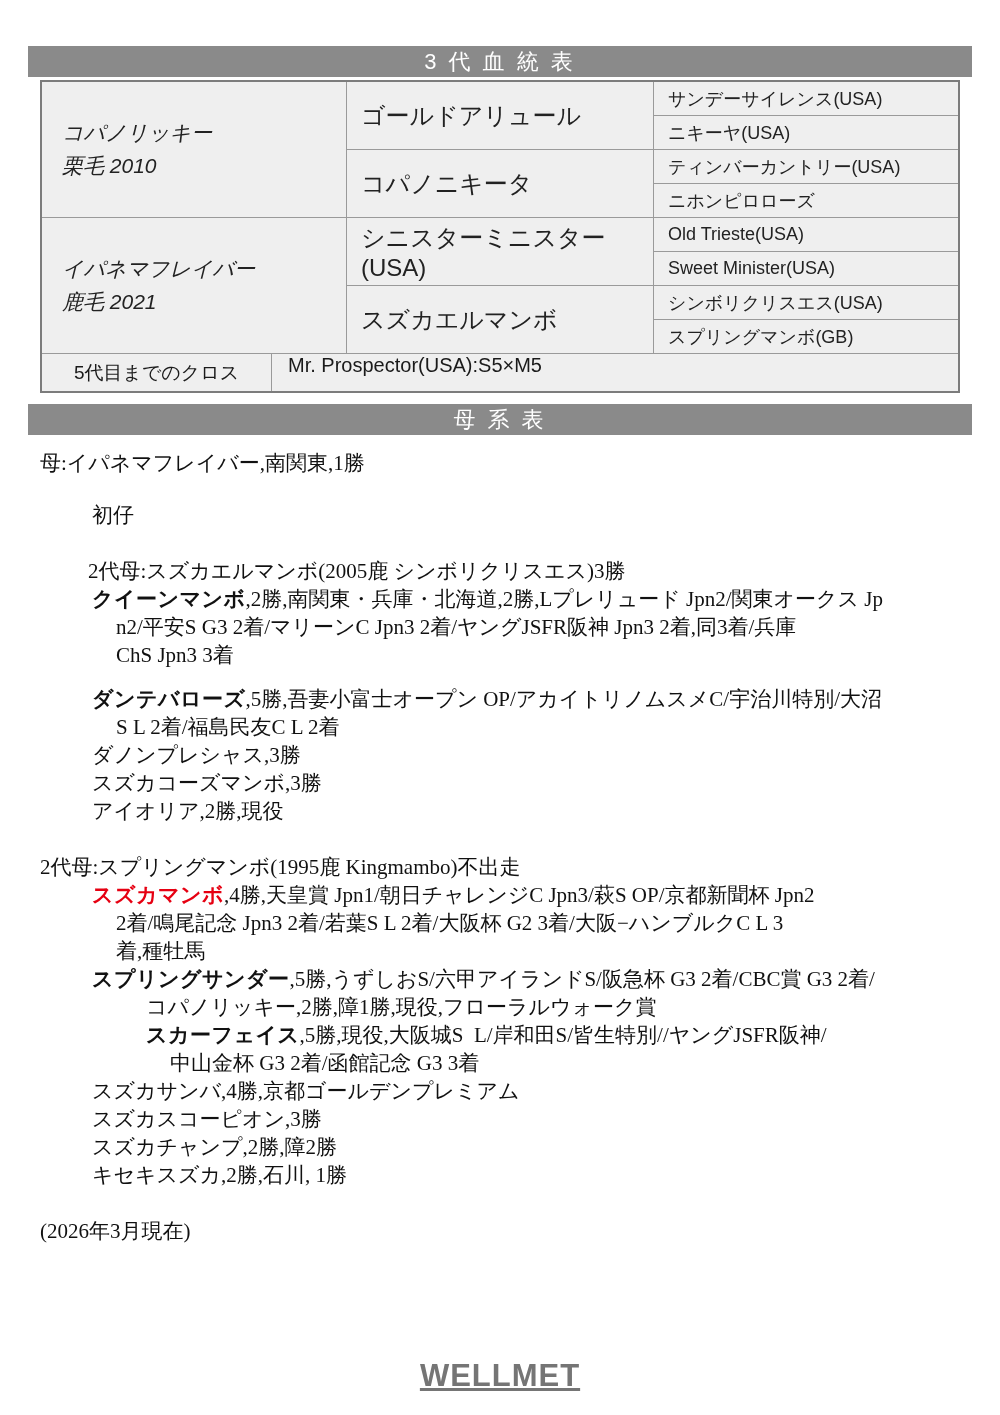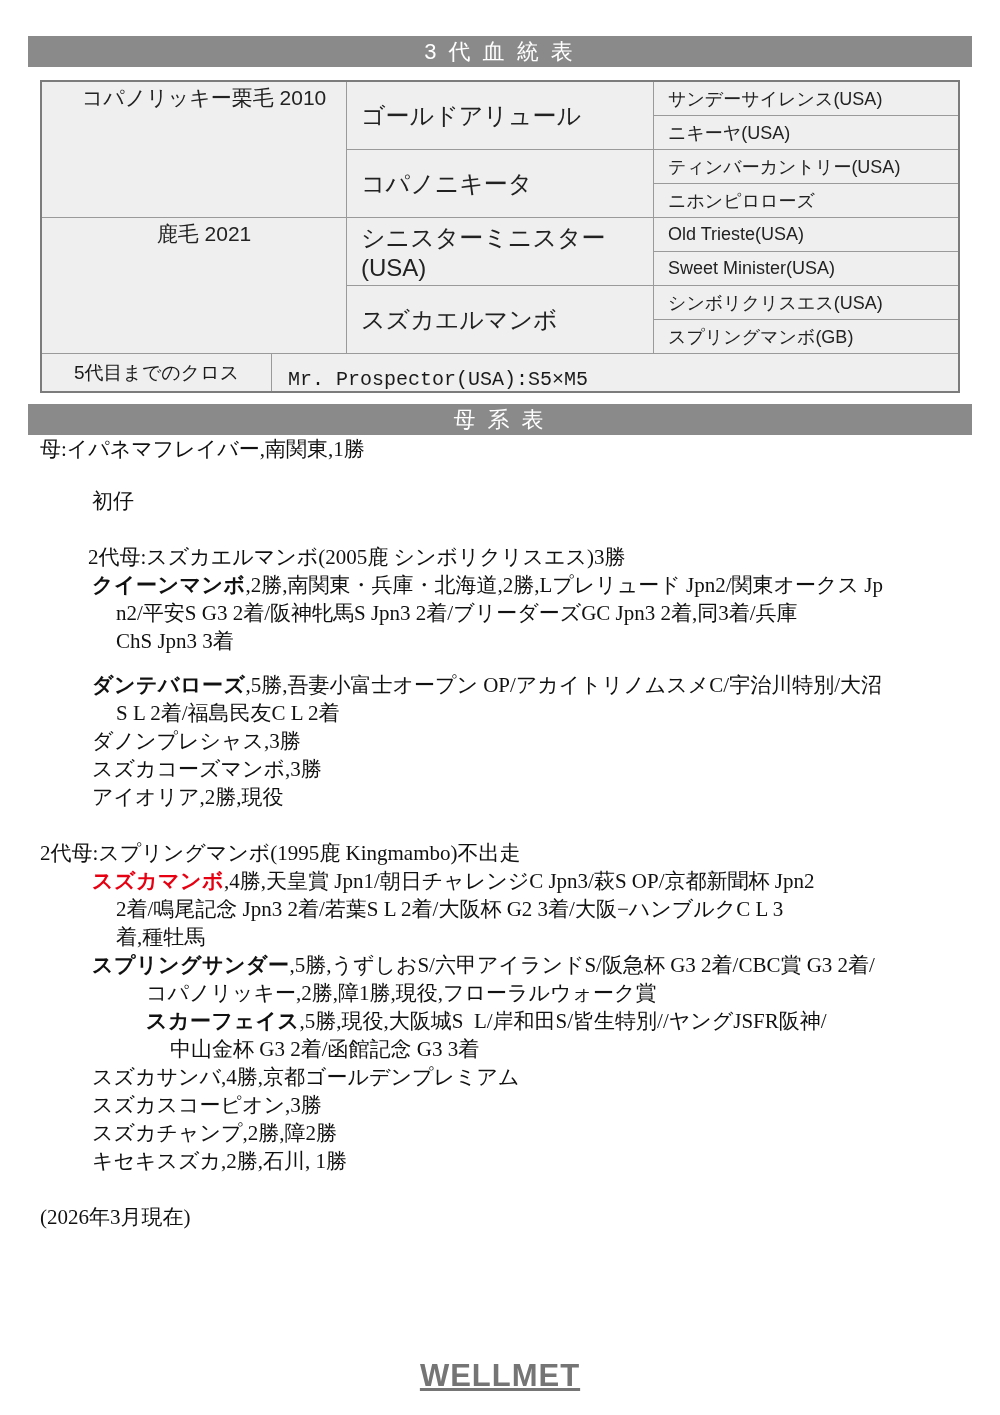--- a/index.html
+++ b/index.html
@@ -7,60 +7,60 @@
     width:1000px;height:1415px;position:relative;background:#ffffff;
     font-family:"Liberation Sans","DejaVu Sans",sans-serif;
     color:#1a1a1a;overflow:hidden;
   }
   .section-bar{
     position:absolute;left:28px;width:944px;height:31px;
     background:var(--bar-bg,#8a8a8a);color:#ffffff;
     display:flex;align-items:center;justify-content:center;
     font-size:22px;letter-spacing:3px;font-weight:500;
   }
-  #bar-pedigree{top:36px;}
+  #bar-pedigree{top:46px;}
   #bar-damline{top:404px;}
 
   
   .ped-table{
     position:absolute;left:40px;top:80px;width:916px;
     border:2px solid #7c7c7c;background:#9a9a9a;
   }
   .ped-grid{
     display:grid;
     grid-template-columns:304px 306px auto;
     grid-template-rows:repeat(8,33px);
     gap:1px;background:#9a9a9a;
   }
   .cell{
     background:var(--cell-bg,#efefef);
     display:flex;align-items:center;
     padding-left:14px;font-size:18px;color:#222;
   }
   .gen1{
-    grid-row:span 4;flex-direction:row;align-items:flex-start;justify-content:center;
-    padding-left:20px;font-size:21px;line-height:1.55;
+    grid-row:span 4;flex-direction:column;align-items:flex-start;justify-content:center;
+    padding-left:20px;font-size:21px;line-height:1.55;font-style:italic;
   }
   .gen2{grid-row:span 2;font-size:24px;}
   .gen3{font-size:18px;}
   .cross-row{
     display:flex;height:37px;border-top:1px solid #9a9a9a;background:#9a9a9a;
   }
   .cross-label{
     width:229px;background:var(--cell-bg,#efefef);
     display:flex;align-items:center;justify-content:center;font-size:19px;
   }
   .cross-value{
     flex:1;margin-left:1px;background:var(--cell-bg,#efefef);
-    display:flex;align-items:flex-end;padding-left:16px;font-size:20px;font-family:Liberation Mono, monospace;
+    display:flex;align-items:flex-start;padding-left:16px;font-size:20px;
   }
 
   
   .damline{
-    position:absolute;left:40px;top:435px;width:934px;
+    position:absolute;left:40px;top:449px;width:934px;
     font-family:"Liberation Serif","DejaVu Serif",serif;
     font-size:21px;line-height:28px;color:#111;
   }
   .dl-line{white-space:pre-wrap;}
   .dl-line.blank{height:28px;}
   .seg-normal{font-family:"Liberation Serif","DejaVu Serif",serif;}
   .seg-bold{
     font-family:"Liberation Sans","DejaVu Sans",sans-serif;
     font-weight:700;letter-spacing:0.5px;
   }
@@ -101,20 +101,21 @@
     <div class="cell gen2">
       <span>コパノニキータ</span>
     </div>
     <div class="cell gen3">
       <span>ティンバーカントリー(USA)</span>
     </div>
     <div class="cell gen3">
       <span>ニホンピロローズ</span>
     </div>
     <div class="cell gen1">
+      <span>イパネマフレイバー</span>
       <span>鹿毛 2021</span>
     </div>
     <div class="cell gen2">
       <span>シニスターミニスター(USA)</span>
     </div>
     <div class="cell gen3">
       <span>Old Trieste(USA)</span>
     </div>
     <div class="cell gen3">
       <span>Sweet Minister(USA)</span>
@@ -142,21 +143,21 @@
 <div class="section-bar" id="bar-damline">
   <span>母 系 表</span>
 </div>
 
 <div class="damline">
     <div class="dl-line" style="padding-left: 0px;"><span class="seg-normal">母:イパネマフレイバー,南関東,1勝</span></div>
     <div class="dl-line" style="padding-left: 52px; margin-top: 24px;"><span class="seg-normal">初仔</span></div>
     <div class="dl-line blank" style="padding-left: 0px;"></div>
     <div class="dl-line" style="padding-left: 0px; margin-left: 48px;"><span class="seg-normal">2代母:スズカエルマンボ(2005鹿 シンボリクリスエス)3勝</span></div>
     <div class="dl-line" style="padding-left: 52px;"><span class="seg-bold">クイーンマンボ</span><span class="seg-normal">,2勝,南関東・兵庫・北海道,2勝,Lプレリュード Jpn2/関東オークス Jp</span></div>
-    <div class="dl-line" style="padding-left: 76px;"><span class="seg-normal">n2/平安S G3 2着/阪神牝馬S Jpn3 2着/ブリーダーズGC Jpn3 2着,同3着/兵庫</span></div>
+    <div class="dl-line" style="padding-left: 76px;"><span class="seg-normal">n2/平安S G3 2着/マリーンC Jpn3 2着/ヤングJSFR阪神 Jpn3 2着,同3着/兵庫</span></div>
     <div class="dl-line" style="padding-left: 76px;"><span class="seg-normal">ChS Jpn3 3着</span></div>
     <div class="dl-line" style="padding-left: 52px; margin-top: 16px;"><span class="seg-bold">ダンテバローズ</span><span class="seg-normal">,5勝,吾妻小富士オープン OP/アカイトリノムスメC/宇治川特別/大沼</span></div>
     <div class="dl-line" style="padding-left: 76px;"><span class="seg-normal">S L 2着/福島民友C L 2着</span></div>
     <div class="dl-line" style="padding-left: 52px;"><span class="seg-normal">ダノンプレシャス,3勝</span></div>
     <div class="dl-line" style="padding-left: 52px;"><span class="seg-normal">スズカコーズマンボ,3勝</span></div>
     <div class="dl-line" style="padding-left: 52px;"><span class="seg-normal">アイオリア,2勝,現役</span></div>
     <div class="dl-line blank" style="padding-left: 0px;"></div>
     <div class="dl-line" style="padding-left: 0px;"><span class="seg-normal">2代母:スプリングマンボ(1995鹿 Kingmambo)不出走</span></div>
     <div class="dl-line" style="padding-left: 52px;"><span class="seg-red">スズカマンボ</span><span class="seg-normal">,4勝,天皇賞 Jpn1/朝日チャレンジC Jpn3/萩S OP/京都新聞杯 Jpn2</span></div>
     <div class="dl-line" style="padding-left: 76px;"><span class="seg-normal">2着/鳴尾記念 Jpn3 2着/若葉S L 2着/大阪杯 G2 3着/大阪−ハンブルクC L 3</span></div>

